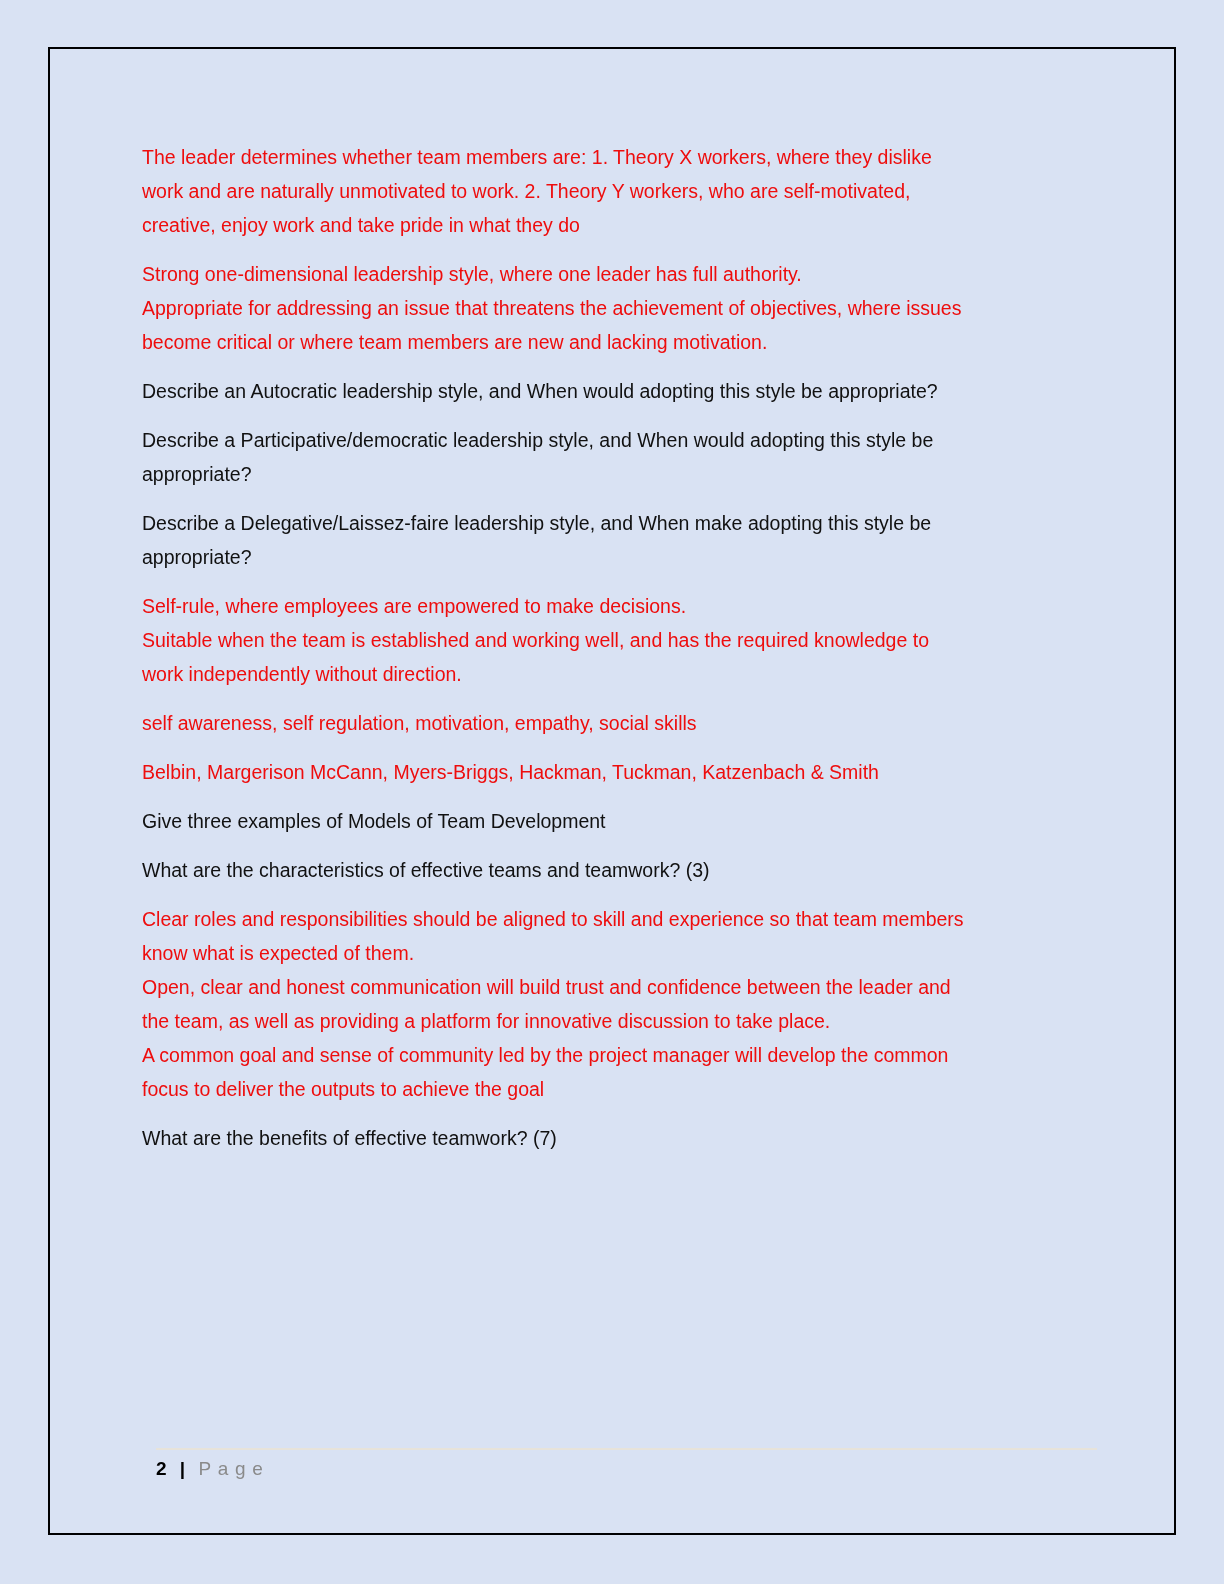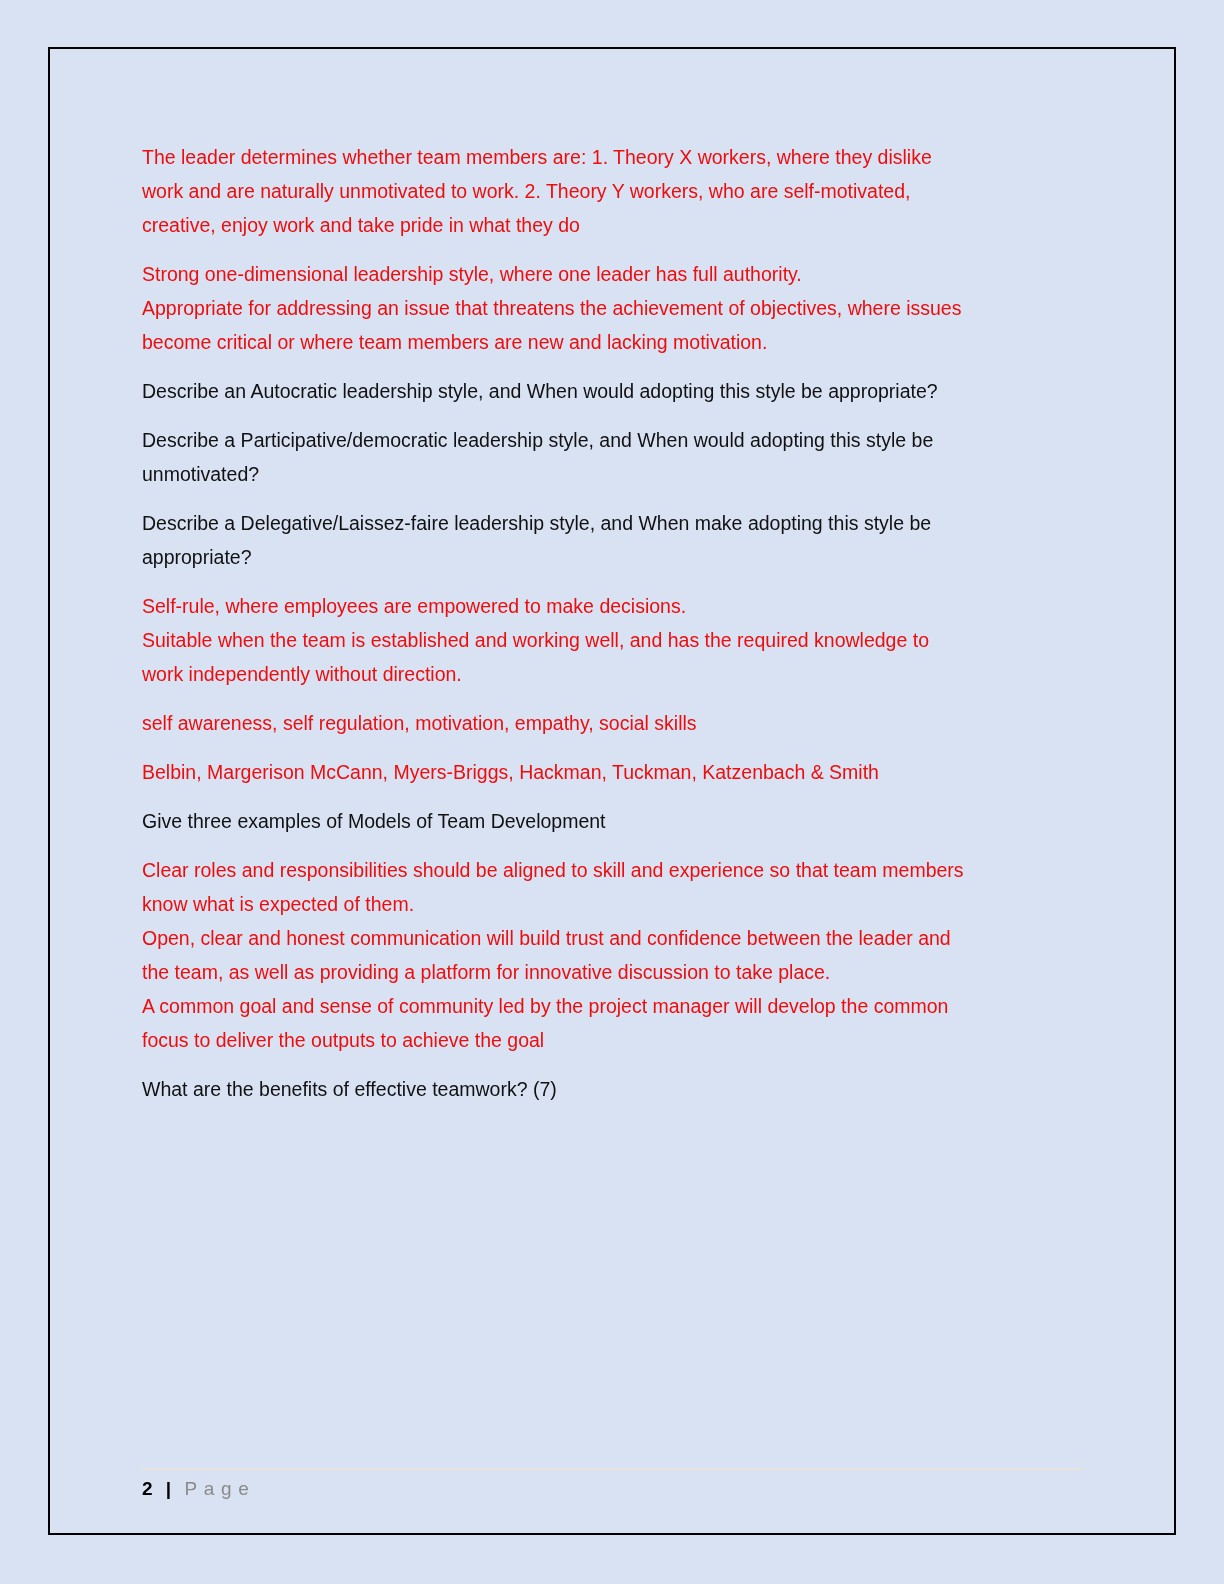--- a/index.html
+++ b/index.html
@@ -33,24 +33,23 @@
   .para {
     margin: 0 0 15px 0;
     font-size: 19.5px;
     line-height: 34px;
     white-space: pre-line;
   }
   .q { color: var(--question-color, #111111); }
   .a { color: var(--answer-color, #ff0000); }
   .footer {
     position: absolute;
-    left: 142px;
+    left: 156px;
     top: 1448px;
     width: 941px;
-    margin-top: 20px;
   }
   .footer-rule {
     height: 2px;
     background: var(--footer-rule-color, #e7e3da);
   }
   .footer-text {
     margin-top: 8px;
     font-size: 19px;
     color: #000000;
   }
@@ -69,29 +68,30 @@
 
   <div class="content">
     <p class="para a">The leader determines whether team members are: 1. Theory X workers, where they dislike
 work and are naturally unmotivated to work. 2. Theory Y workers, who are self-motivated,
 creative, enjoy work and take pride in what they do</p>
     <p class="para a">Strong one-dimensional leadership style, where one leader has full authority.
 Appropriate for addressing an issue that threatens the achievement of objectives, where issues
 become critical or where team members are new and lacking motivation.</p>
     <p class="para q">Describe an Autocratic leadership style, and When would adopting this style be appropriate?</p>
     <p class="para q">Describe a Participative/democratic leadership style, and When would adopting this style be
-unmotivated?</p>
+appropriate?</p>
     <p class="para q">Describe a Delegative/Laissez-faire leadership style, and When make adopting this style be
 appropriate?</p>
     <p class="para a">Self-rule, where employees are empowered to make decisions.
 Suitable when the team is established and working well, and has the required knowledge to
 work independently without direction.</p>
     <p class="para a">self awareness, self regulation, motivation, empathy, social skills</p>
     <p class="para a">Belbin, Margerison McCann, Myers-Briggs, Hackman, Tuckman, Katzenbach &amp; Smith</p>
     <p class="para q">Give three examples of Models of Team Development</p>
+    <p class="para q">What are the characteristics of effective teams and teamwork? (3)</p>
     <p class="para a">Clear roles and responsibilities should be aligned to skill and experience so that team members
 know what is expected of them.
 Open, clear and honest communication will build trust and confidence between the leader and
 the team, as well as providing a platform for innovative discussion to take place.
 A common goal and sense of community led by the project manager will develop the common
 focus to deliver the outputs to achieve the goal</p>
     <p class="para q">What are the benefits of effective teamwork? (7)</p>
   </div>
 
   <div class="footer">

